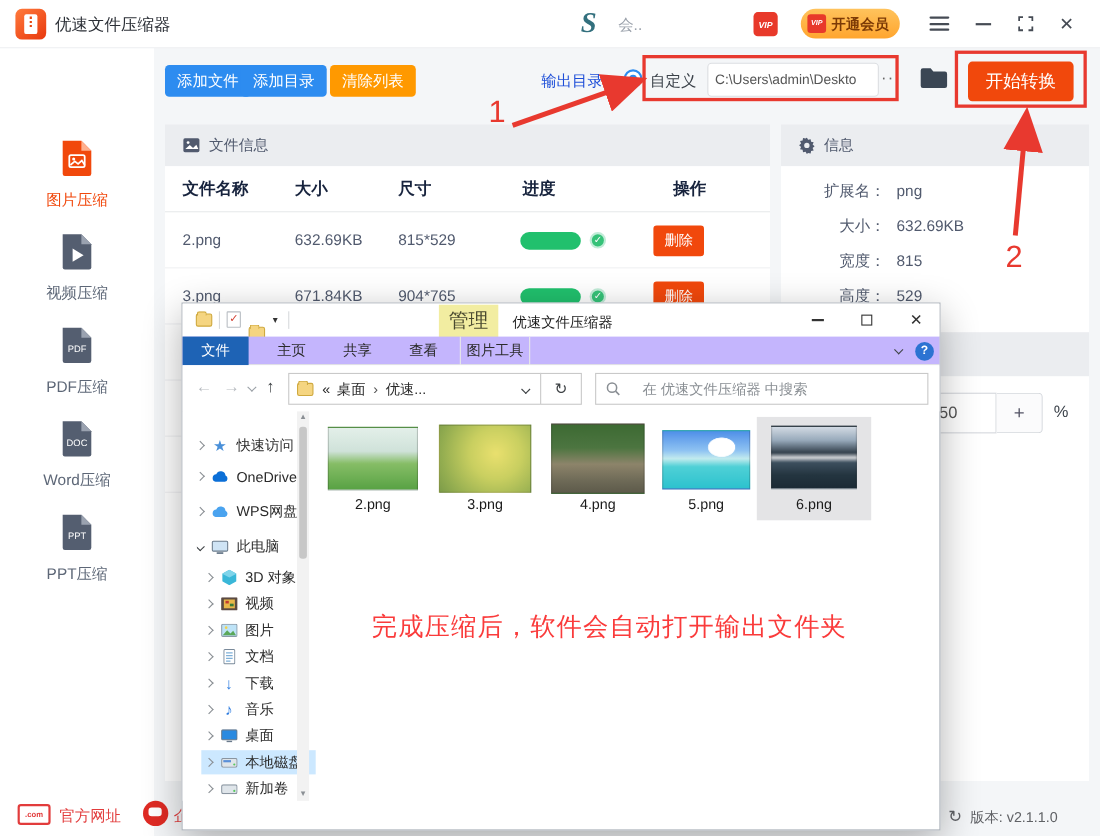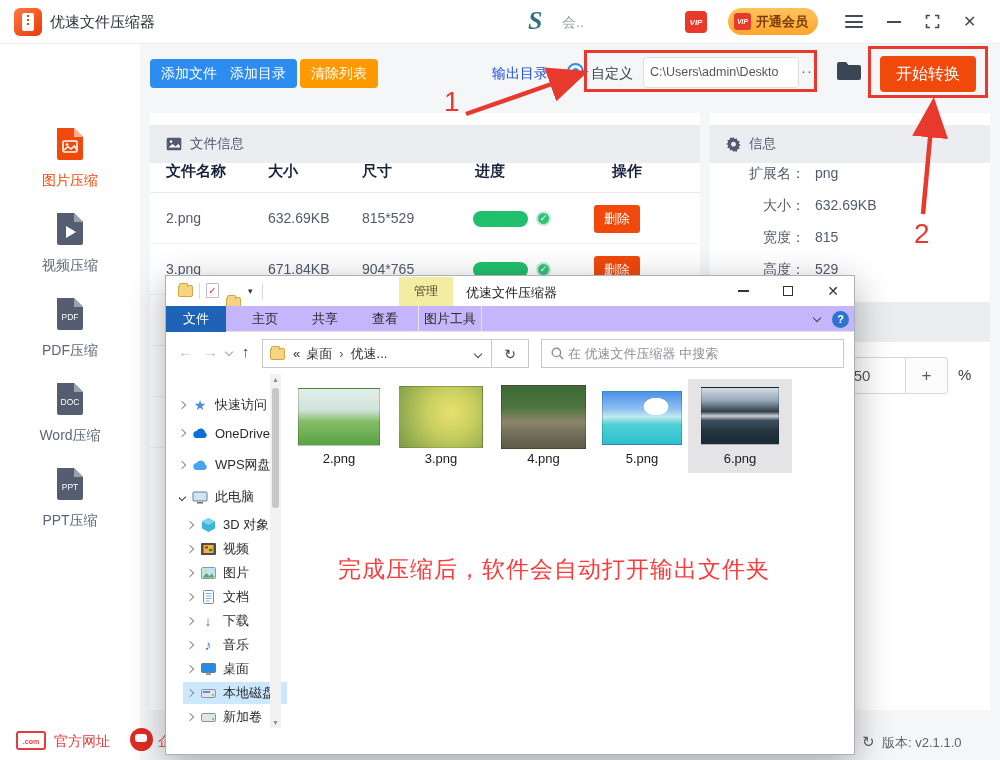--- a/index.html
+++ b/index.html
@@ -38,21 +38,21 @@
   .out-label { font-size:14px; color:#1d4ed8; }
   .radio { left:567px; top:63px; width:17px; height:17px; border-radius:50%; border:2px solid #2d8cf0; background:#fff; cursor:pointer; }
   .radio::after { content:""; position:absolute; left:3px; top:3px; width:7px; height:7px; border-radius:50%; background:#2d8cf0; }
   .custom-label { left:591px; top:65px; font-size:14px; color:#3a4149; cursor:pointer; }
   .path-input { left:643px; top:57px; width:156px; height:31px; background:#fff; border:1px solid #dcdee2; border-radius:4px; font-size:12.5px; color:#555; line-height:29px; padding:0 6px; overflow:hidden; white-space:nowrap; }
   .dots { left:801px; top:62px; font-size:15px; color:#666; letter-spacing:1px; cursor:pointer; }
   .start-btn { left:880px; top:56px; width:96px; height:36px; background:#f1480c; color:#fff; border:none; border-radius:4px; font-size:16px; cursor:pointer; }
 
   
   .panel { background:#fff; }
-  .panel-head { position:absolute; left:0; top:12px; right:0; height:38px; background:#ebedf0; display:flex; align-items:center; gap:8px; padding-left:16px; font-size:13.5px; color:#515a6e; }
+  .panel-head { position:absolute; left:0; top:0; right:0; height:38px; background:#ebedf0; display:flex; align-items:center; gap:8px; padding-left:16px; font-size:13.5px; color:#515a6e; }
   .col-head { position:absolute; top:0; font-size:15px; font-weight:bold; color:#17233d; }
   .cell { position:absolute; font-size:14px; color:#515a6e; }
   .prog { width:55px; height:16px; border-radius:8px; background:#21c06d; }
   .ok-circ { width:15px; height:15px; border-radius:50%; background:#35c278; border:2px solid #c2ecd8; color:#fff; font-size:9px; line-height:11px; text-align:center; }
   .del-btn { width:46px; height:28px; background:#f1480c; color:#fff; border:none; border-radius:3px; font-size:13px; cursor:pointer; }
   .info-label { position:absolute; width:115px; text-align:right; font-size:14px; color:#515a6e; }
   .info-value { position:absolute; left:815px; font-size:14px; color:#515a6e; }
 
   .q-input { left:818px; top:357px; width:88px; height:37px; background:#fff; border:1px solid #d5d8dd; text-align:center; line-height:35px; font-size:15px; color:#555; }
   .q-plus { left:906px; top:357px; width:42px; height:37px; background:#fbfbfc; border:1px solid #d5d8dd; border-left:none; border-radius:0 4px 4px 0; text-align:center; line-height:35px; font-size:17px; color:#556; cursor:pointer; }
@@ -67,21 +67,21 @@
   .version { left:882px; top:734px; font-size:13px; color:#606266;text-align:center; }
   .refresh-g { left:862px; top:733px; font-size:15px; color:#606266; cursor:pointer; }
 
   
   .explorer { left:165px; top:275px; width:690px; height:480px; background:#fff; border:1px solid #a9b0b8; box-shadow:0 10px 34px rgba(0,0,0,.32); }
   .ex { position:absolute; }
   .qat-folder { width:15px; height:12px; background:#f5d581; border:1px solid #cfa93f; border-radius:2px; position:relative; }
   .qat-folder::before { content:""; position:absolute; left:0; top:-3px; width:7px; height:3px; background:#f5d581; border:1px solid #cfa93f; border-bottom:none; border-radius:2px 2px 0 0; }
   .qat-doc { width:13px; height:15px; background:#fff; border:1px solid #b9bec4; border-radius:1px; color:#d23c2e; font-size:10px; line-height:13px; text-align:center; font-weight:bold; }
   .qat-sep { width:1px; height:16px; background:#d7dadd; }
-  .manage-tab { left:233px; top:1px; width:54px; height:35px; background:#f2eda1; font-size:12px; color:#4a4a30; text-align:center; line-height:29px; cursor:pointer; }
+  .manage-tab { left:233px; top:1px; width:54px; height:35px; background:#f2eda1; font-size:18px; color:#4a4a30; text-align:center; line-height:29px; cursor:pointer; }
   .ex-title { left:300px; top:8px; font-size:13px; color:#1b1b1b; }
   .exc { width:44px; height:29px; display:flex; align-items:center; justify-content:center; cursor:pointer; color:#333; }
   .rtab { position:absolute; top:0; height:26px; font-size:13px; color:#2b2b2b; text-align:center; line-height:26px; cursor:pointer; }
   .rtab.file { background:#1e63b5; color:#fff; }
   .chev { display:inline-block; width:6px; height:6px; border-right:1.6px solid #8a8f94; border-bottom:1.6px solid #8a8f94; transform:rotate(-45deg); }
   .chev.down { transform:rotate(45deg); border-color:#3f4346; }
   .help-circ { width:17px; height:17px; border-radius:50%; background:#2c73d2; color:#fff; font-size:11px; font-weight:bold; text-align:center; line-height:17px; cursor:pointer; }
   .addr-box { border:1px solid #c9c9c9; background:#fff; height:29px; display:flex; align-items:center; }
   .nav-arrow { font-size:15px; }
   .tree-row { position:absolute; height:22px; display:flex; align-items:center; gap:7px; font-size:13px; color:#2b2b2b; cursor:pointer; width:100px; overflow:hidden; white-space:nowrap; }
@@ -298,21 +298,21 @@
         <span class="chev down" style="margin-left:auto;margin-right:10px"></span>
       </div>
       <div class="ex addr-box" style="left:325px;top:7px;width:38px;justify-content:center">
         <span style="font-size:14px;color:#3f4346">↻</span>
       </div>
       <div class="ex addr-box" style="left:375px;top:7px;width:303px">
         <svg style="margin-left:9px" width="13" height="13" viewBox="0 0 13 13">
             <circle cx="5.4" cy="5.4" r="4.2" fill="none" stroke="#8a8f94" stroke-width="1.4"></circle>
             <path d="M8.6 8.6 L12 12" stroke="#8a8f94" stroke-width="1.4"></path>
           </svg>
-        <span style="margin-left:4px;font-size:13px;color:#8a8f94">在 优速文件压缩器 中搜索</span>
+        <span style="margin-left:20px;font-size:13px;color:#8a8f94">在 优速文件压缩器 中搜索</span>
       </div>
     </div>
 
     <div class="ex" style="left:0;top:98px;width:115px;height:354px;background:#fff">
       <div class="tree-row" style="left:13px;top:20px">
           <span class="chev"></span>
           <span class="t-ic" style="color:#4a90d9;font-size:14px">★</span>
           <span>快速访问</span>
         </div>
       <div class="tree-row" style="left:13px;top:48px">

